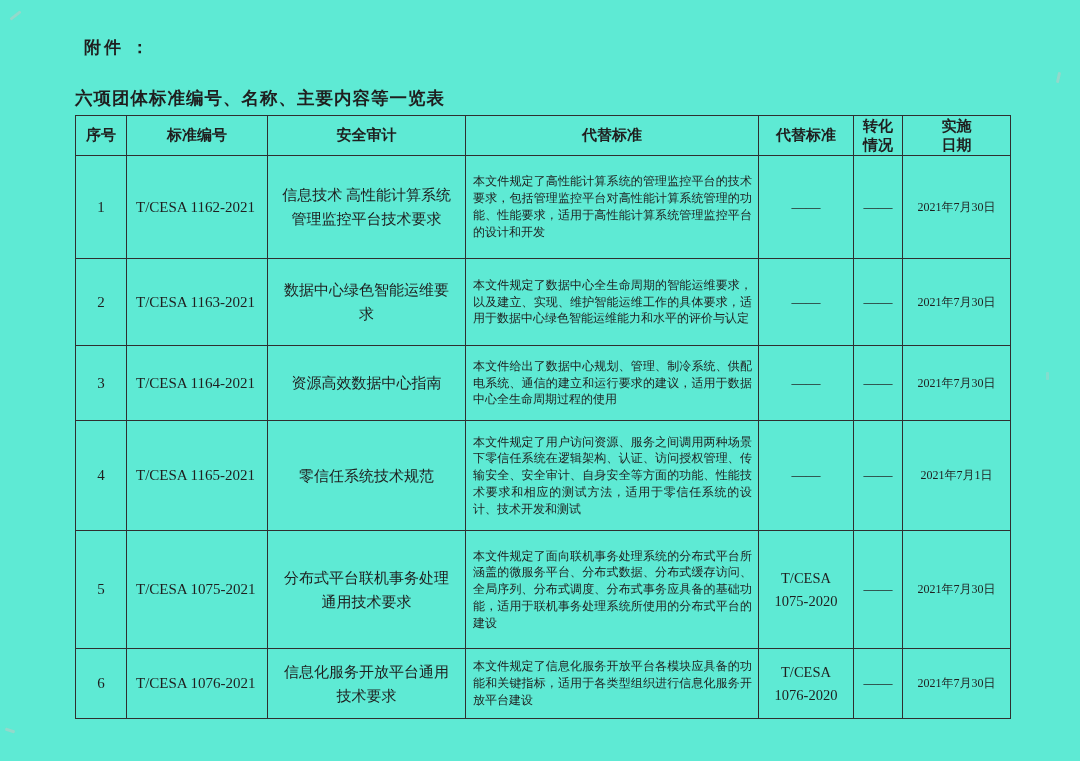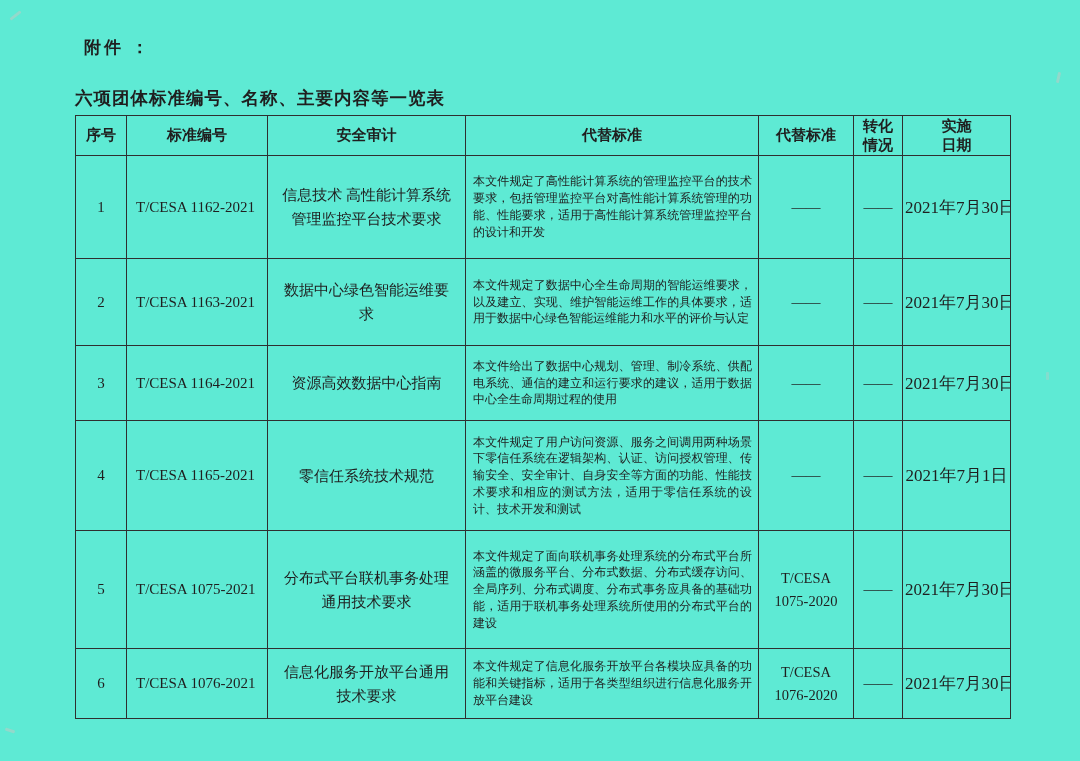--- a/index.html
+++ b/index.html
@@ -39,21 +39,21 @@
     padding:0 2px;
   }
   .r1 { height:103px; } .r2 { height:87px; } .r3 { height:75px; }
   .r4 { height:110px; } .r5 { height:118px; } .r6 { height:70px; }
   td.c-seq  { text-align:center; font-size:15px; }
   td.c-code { text-align:left; padding:0 4px 0 9px; font-size:15px; white-space:nowrap; }
   td.c-name { text-align:center; padding:0 9px; font-size:15px; line-height:1.6; }
   td.c-content { text-align:justify; padding:2px 6px 2px 7px; font-size:12px; line-height:16.8px; }
   td.c-replace { text-align:center; font-size:14.5px; padding:0 5px; line-height:1.55; }
   td.c-conv { text-align:center; font-size:14.5px; }
-  td.c-date { text-align:center; font-size:17px; white-space:nowrap; padding:0 2px; }
+  td.c-date { text-align:center; font-size:12px; white-space:nowrap; padding:0 2px; }
   .artifact { position:absolute; background:#c8c7c2; opacity:.5; border-radius:1px; }
   .a1 { left:9px;   top:14px;  width:13px; height:3px; transform:rotate(-38deg); }
   .a2 { left:1057px;top:72px;  width:3px;  height:11px; transform:rotate(12deg); }
   .a3 { left:5px;   top:729px; width:10px; height:3px;  transform:rotate(18deg); }
   .a4 { left:1046px;top:372px; width:3px;  height:8px;  opacity:.35; }
 </style>
 </head>
 <body>
 
 <div class="page">

